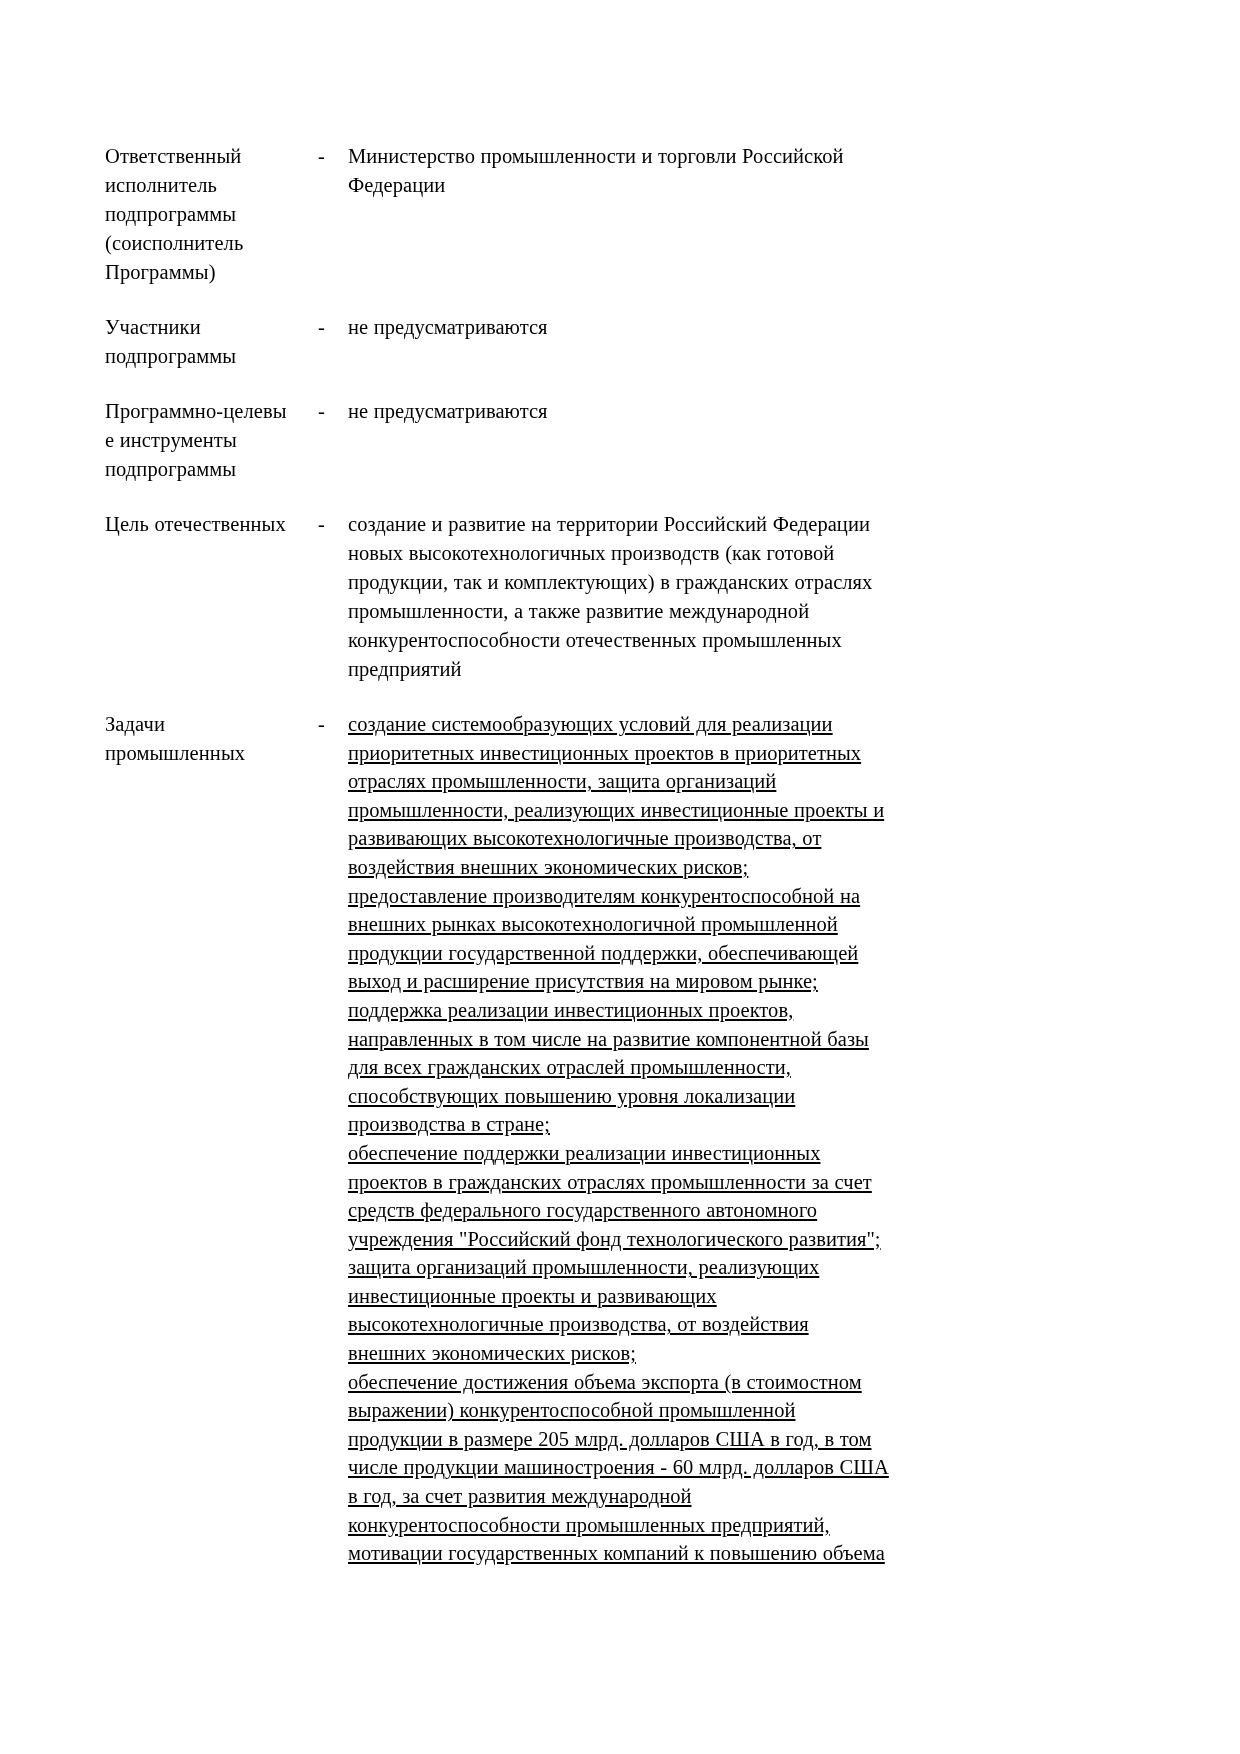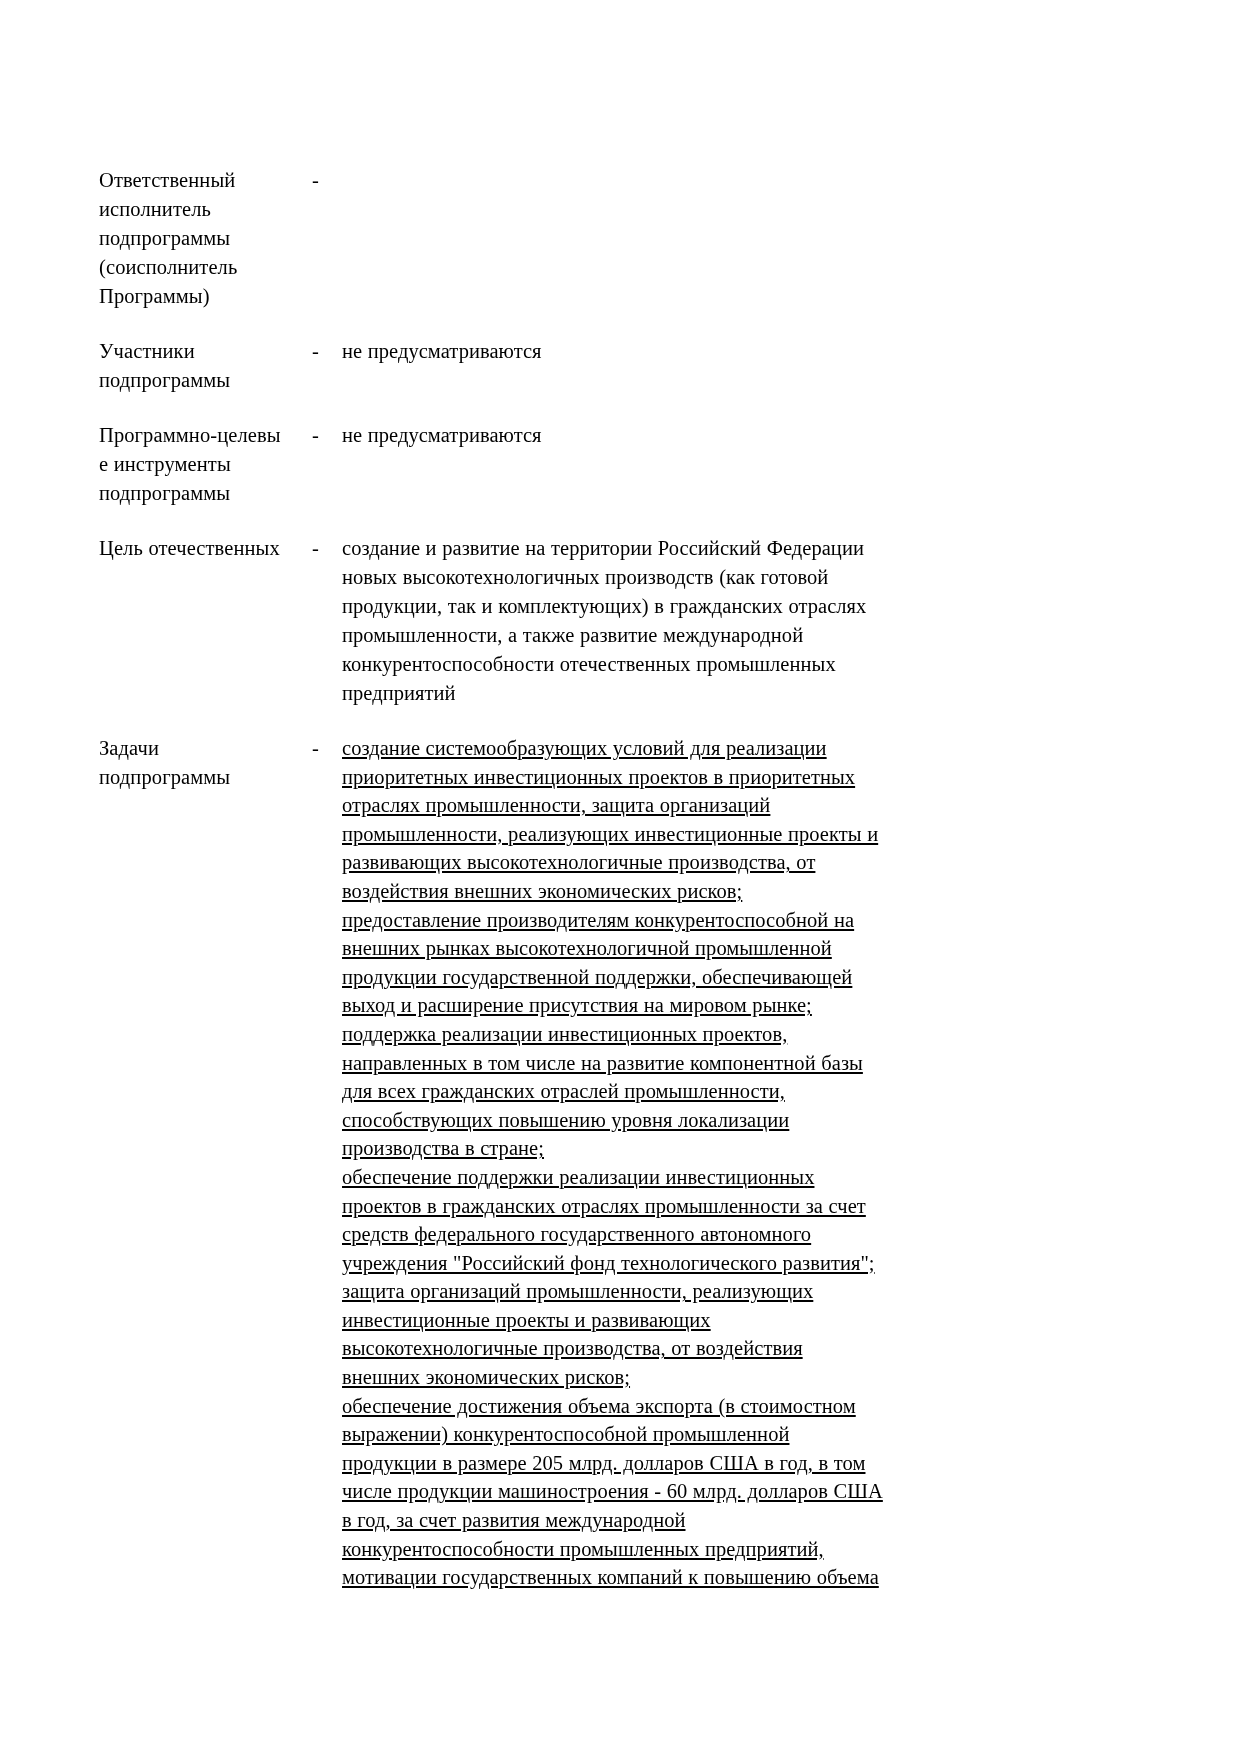--- a/index.html
+++ b/index.html
@@ -16,24 +16,23 @@
     position: relative;
     width: 1240px;
     height: 1754px;
     margin: 0 auto;
     background: #ffffff;
     box-sizing: border-box;
     overflow: hidden;
   }
   .sheet {
     position: absolute;
-    left: 99px;
+    left: 105px;
     top: 142px;
     width: 830px;
-    margin-top: 24px;
   }
   .row {
     display: flex;
     align-items: flex-start;
     margin-bottom: 26px;
   }
   .row:last-child {
     margin-bottom: 0;
   }
   .cell-label {
@@ -75,20 +74,22 @@
 <div class="page">
   <div class="sheet">
 
     <div class="row">
       <div class="cell-label">Ответственный
 исполнитель
 подпрограммы
 (соисполнитель
 Программы)</div>
       <div class="cell-dash">-</div>
+      <div class="cell-value">Министерство промышленности и торговли Российской
+Федерации</div>
     </div>
 
     <div class="row">
       <div class="cell-label">Участники
 подпрограммы</div>
       <div class="cell-dash">-</div>
       <div class="cell-value">не предусматриваются</div>
     </div>
 
     <div class="row">
@@ -105,21 +106,21 @@
       <div class="cell-value">создание и развитие на территории Российский Федерации
 новых высокотехнологичных производств (как готовой
 продукции, так и комплектующих) в гражданских отраслях
 промышленности, а также развитие международной
 конкурентоспособности отечественных промышленных
 предприятий</div>
     </div>
 
     <div class="row">
       <div class="cell-label">Задачи
-подпрограммы</div>
+промышленных</div>
       <div class="cell-dash">-</div>
       <div class="cell-value tight">создание системообразующих условий для реализации
 приоритетных инвестиционных проектов в приоритетных
 отраслях промышленности, защита организаций
 промышленности, реализующих инвестиционные проекты и
 развивающих высокотехнологичные производства, от
 воздействия внешних экономических рисков;
 предоставление производителям конкурентоспособной на
 внешних рынках высокотехнологичной промышленной
 продукции государственной поддержки, обеспечивающей

